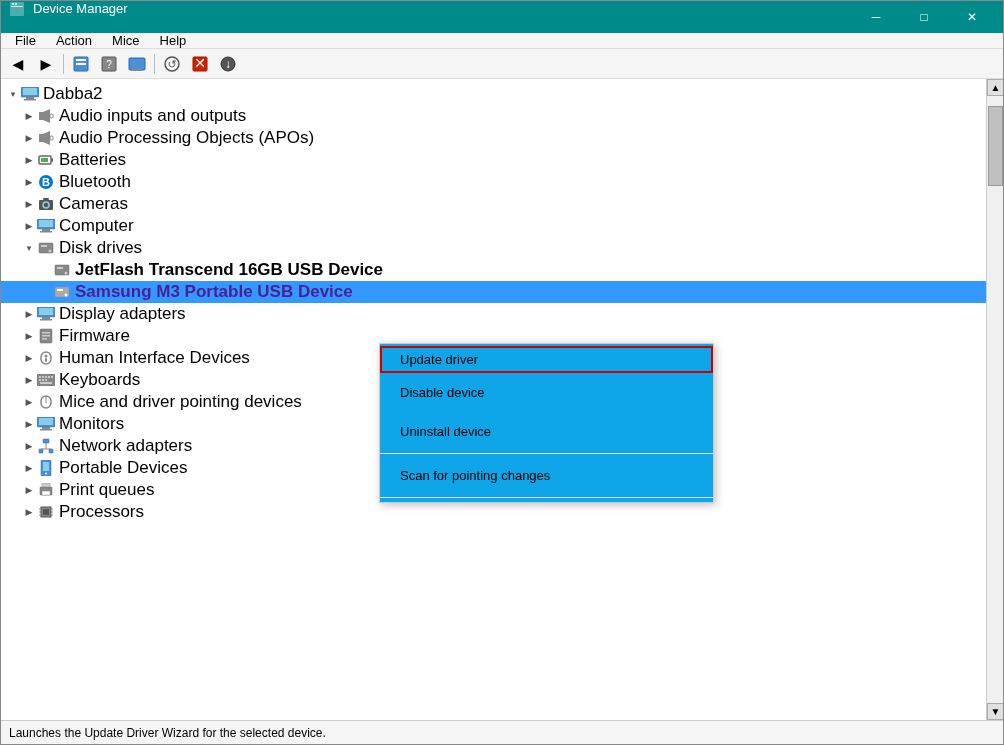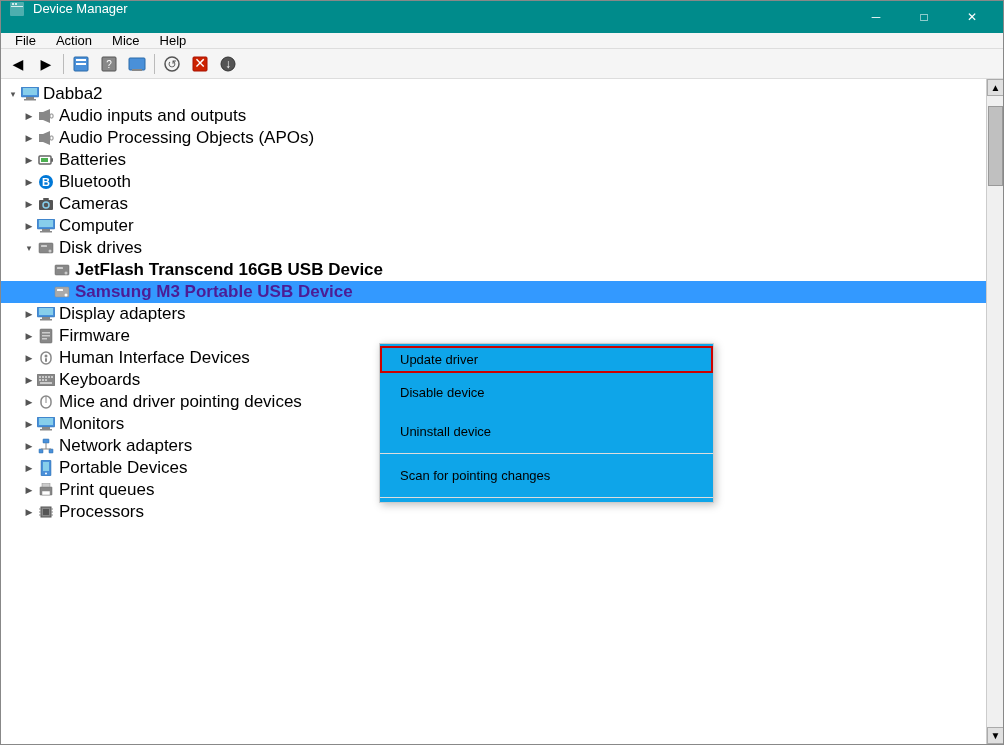--- a/index.html
+++ b/index.html
@@ -588,13 +588,16 @@
       <div class="context-menu-item highlighted">Update driver</div>
       <div class="context-menu-item">Disable device</div>
       <div class="context-menu-item">Uninstall device</div>
       <div class="context-menu-separator"></div>
       <div class="context-menu-item">Scan for pointing changes</div>
       <div class="context-menu-separator"></div>
     </div>
 
   </div>
 
+  <div class="status-bar">
+    <span>Launches the Update Driver Wizard for the selected device.</span>
+  </div>
 </div>
 
 </body></html>

